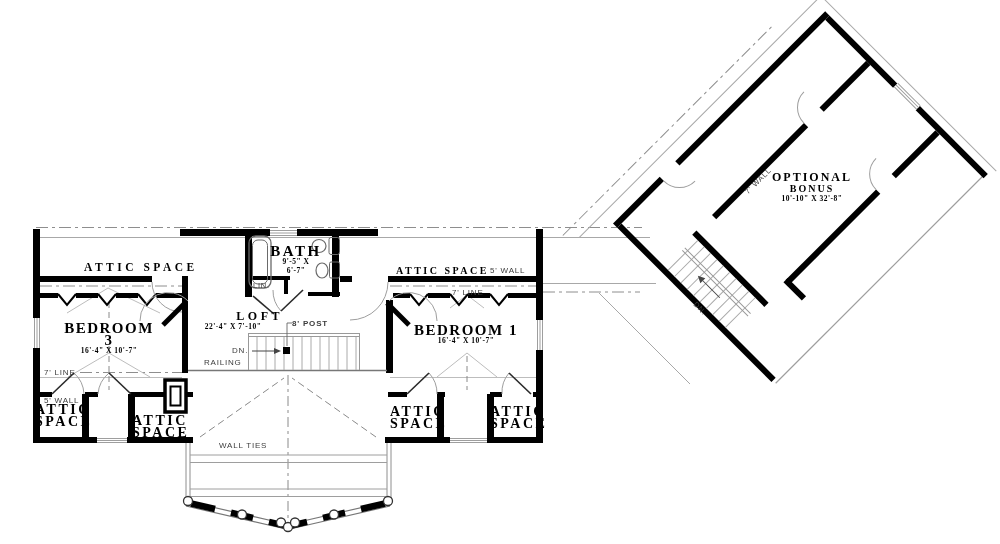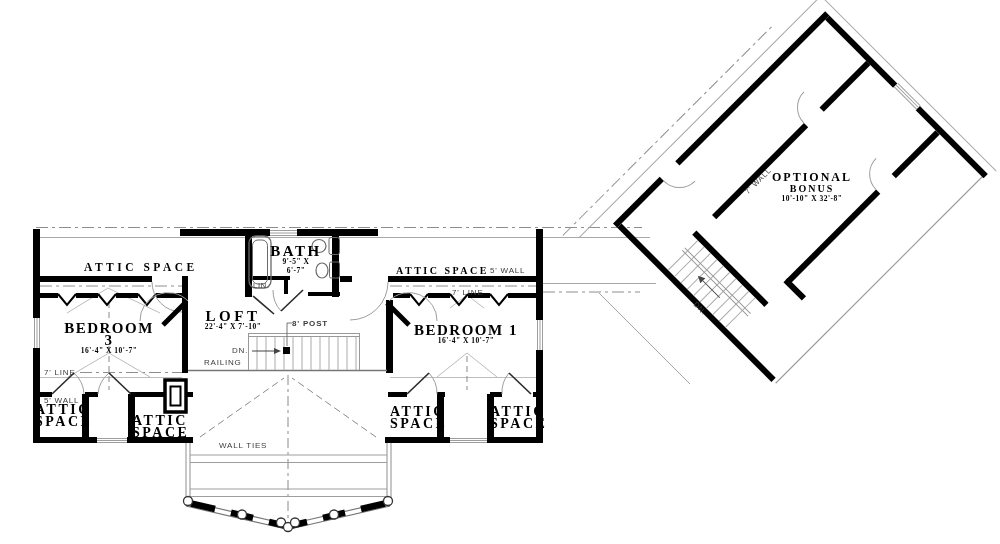--- a/index.html
+++ b/index.html
@@ -240,21 +240,21 @@
     <div class="room-name" style="letter-spacing:1.5px;">BEDROOM 3</div>
     <div class="room-dims">16'-4" X 10'-7"</div>
   </div>
 
   <div class="room-block" style="left:414px;top:324px;width:104px;">
     <div class="room-name" style="letter-spacing:1.5px;">BEDROOM 1</div>
     <div class="room-dims">16'-4" X 10'-7"</div>
   </div>
 
   <div class="room-block" style="left:183px;top:310px;width:100px;">
-    <div class="room-name" style="font-size:15px;letter-spacing:3.5px;">LOFT</div>
+    <div class="room-name" style="font-size:12px;letter-spacing:3.5px;text-align:right;">LOFT</div>
     <div class="room-dims">22'-4" X 7'-10"</div>
   </div>
 
   <div class="room-block" style="left:762px;top:172px;width:100px;">
     <div class="room-name" style="font-size:12px;letter-spacing:2px;line-height:11px;">OPTIONAL</div>
     <div class="room-name" style="font-size:10px;letter-spacing:2px;line-height:11px;">BONUS</div>
     <div class="room-dims">10'-10" X 32'-8"</div>
   </div>
 
   <div class="room-block attic-small" style="left:35px;top:404px;width:52px;">

